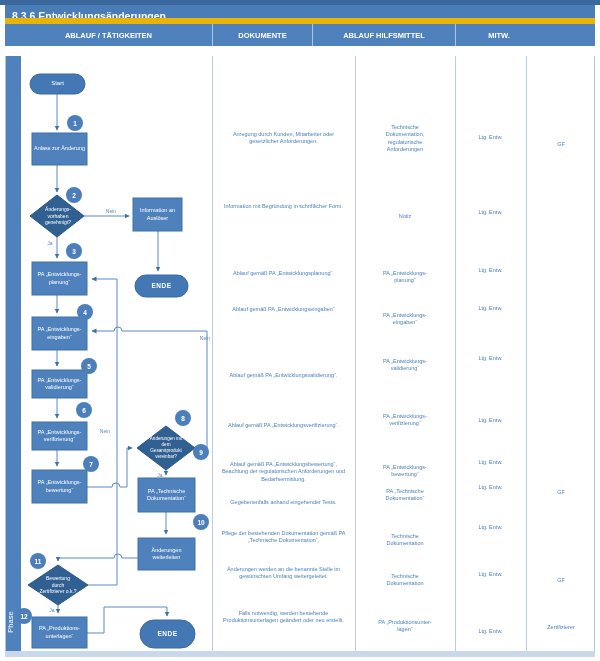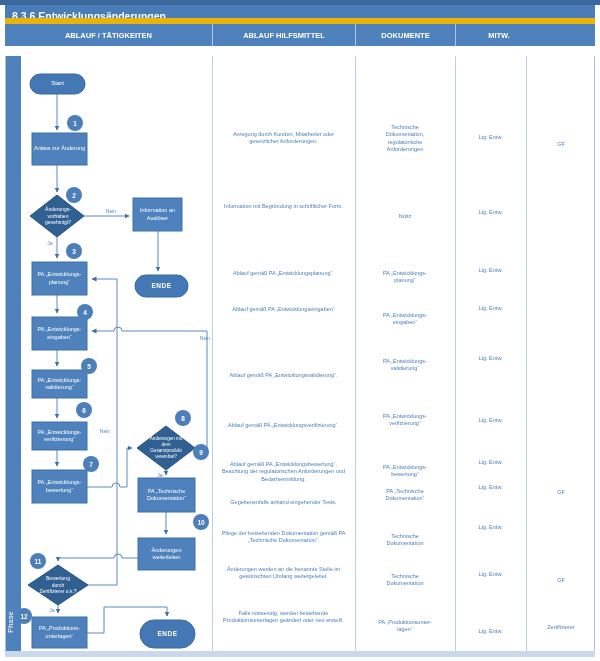--- a/index.html
+++ b/index.html
@@ -35,22 +35,22 @@
 </head>
 <body>
 
 <div class="page">
 
   <div class="abs topbar"></div>
   <div class="abs titlebar">8.3.6 Entwicklungsänderungen</div>
 
   <div class="abs header">
     <div class="hcell" style="width:207px">ABLAUF / TÄTIGKEITEN</div>
+    <div class="hcell" style="width:100px">DOKUMENTE</div>
     <div class="hcell" style="width:143px">ABLAUF HILFSMITTEL</div>
-    <div class="hcell" style="width:100px">DOKUMENTE</div>
     <div class="hcell" style="width:87px">MITW.</div>
   </div>
 
   <div class="abs bodyframe"></div>
   <div class="abs vline" style="left:212px"></div>
   <div class="abs vline" style="left:355px"></div>
   <div class="abs vline" style="left:455px"></div>
   <div class="abs vline" style="left:526px"></div>
   <div class="abs strip"></div>
   <div class="abs phasetext">Phase</div>

